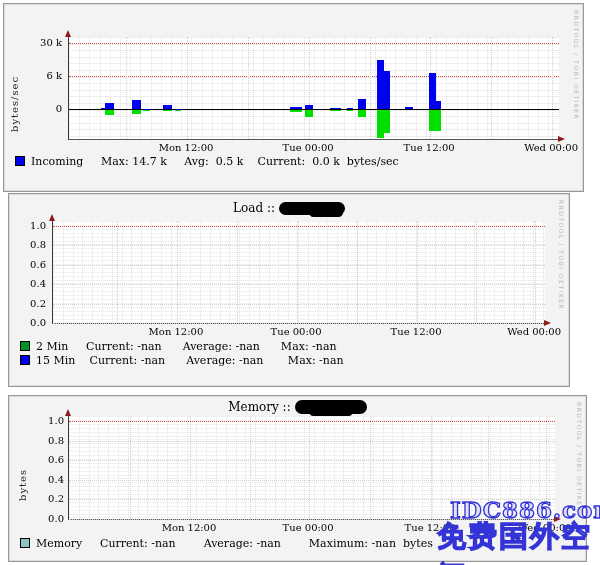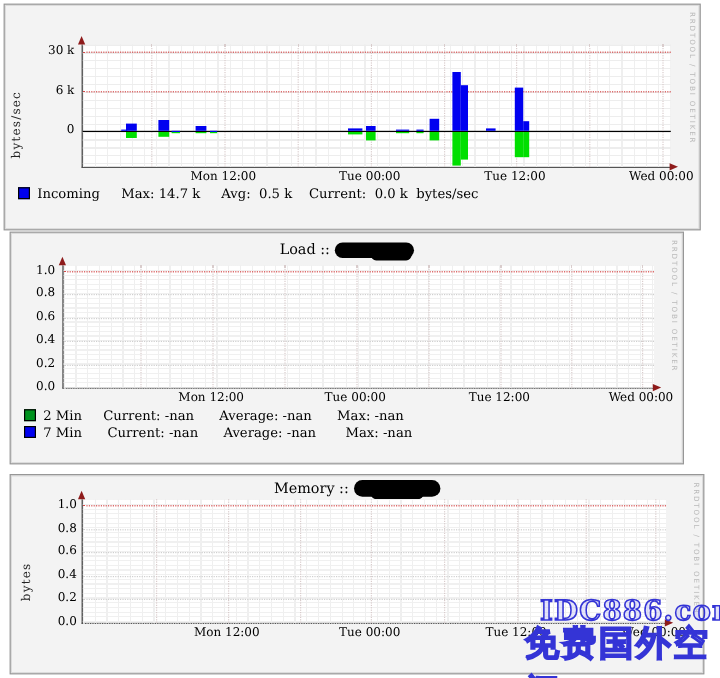--- a/index.html
+++ b/index.html
@@ -155,21 +155,21 @@
       <div class="vline" style="left: 364.08px;"></div>
       <div class="vline" style="left: 304.056px;"></div>
       <div class="vline" style="left: 482.16px;"></div>
       <div class="vline" style="left: 423.12px;"></div>
       <div class="vline" style="left: 63.96px;"></div>
     </div>
   <div class="arrow-up" style="left:40px;top:20px;"></div>
   <div class="arrow-right" style="left:535px;top:126px;"></div>
   <div class="legend" style="left:11px;top:146px;">
       <div class="lrow"><div class="sq" style="background: rgb(0, 147, 30); display: inline-block;"></div><div class="lname" style="width: 50px;">2 Min</div><div class="ltext" style="display: inline;">Current: -nan      Average: -nan      Max: -nan</div></div>
-      <div class="lrow"><div class="sq" style="background: rgb(0, 0, 240); display: inline-block;"></div><div class="lname" style="width: 50px;">7 Min</div><div class="ltext" style="display: inline;"> Current: -nan      Average: -nan       Max: -nan</div></div>
+      <div class="lrow"><div class="sq" style="background: rgb(0, 0, 240); display: inline-block;"></div><div class="lname" style="width: 50px;">15 Min</div><div class="ltext" style="display: inline;"> Current: -nan      Average: -nan       Max: -nan</div></div>
     </div>
   <span class="vtext" style="right:4px;top:6px;">RRDTOOL / TOBI OETIKER</span>
 <div class="ytick" style="left: 0px; width: 37px; top: 26px;">1.0</div>
     <div class="ytick" style="left: 0px; width: 37px; top: 45.4px;">0.8</div>
     <div class="ytick" style="left: 0px; width: 37px; top: 64.8px;">0.6</div>
     <div class="ytick" style="left: 0px; width: 37px; top: 84.2px;">0.4</div>
     <div class="ytick" style="left: 0px; width: 37px; top: 103.6px;">0.2</div>
     <div class="ytick" style="left: 0px; width: 37px; top: 123px;">0.0</div>
     <div class="xtick" style="left: 166.984px; top: 132px;">Mon 12:00</div>
     <div class="xtick" style="left: 287.032px; top: 132px;">Tue 00:00</div>
@@ -197,20 +197,23 @@
       <div class="vline" style="left: 240.084px;"></div>
       <div class="vline" style="left: 180.549px;"></div>
       <div class="vline" style="left: 362.07px;"></div>
       <div class="vline" style="left: 301.077px;"></div>
       <div class="vline" style="left: 476.766px;"></div>
       <div class="vline" style="left: 419.418px;"></div>
       <div class="vline" style="left: 61.479px;"></div>
     </div>
   <div class="arrow-up" style="left:56px;top:13px;"></div>
   <div class="arrow-right" style="left:545px;top:120px;"></div>
+  <div class="legend" style="left:11px;top:141px;">
+      <div class="lrow"><div class="sq" style="background: rgb(140, 195, 195); display: inline-block;"></div><div class="lname" style="width: 64px;">Memory</div><div class="ltext" style="display: inline;">Current: -nan        Average: -nan        Maximum: -nan  bytes</div></div>
+    </div>
   <span class="vtext" style="right:3px;top:6px;">RRDTOOL / TOBI OETIKER</span>
 <div class="ytick" style="left: 0px; width: 55px; top: 19px;">1.0</div>
     <div class="ytick" style="left: 0px; width: 55px; top: 38.6px;">0.8</div>
     <div class="ytick" style="left: 0px; width: 55px; top: 58.2px;">0.6</div>
     <div class="ytick" style="left: 0px; width: 55px; top: 77.8px;">0.4</div>
     <div class="ytick" style="left: 0px; width: 55px; top: 97.4px;">0.2</div>
     <div class="ytick" style="left: 0px; width: 55px; top: 117px;">0.0</div>
     <div class="xtick" style="left: 180.014px; top: 126px;">Mon 12:00</div>
     <div class="xtick" style="left: 299.084px; top: 126px;">Tue 00:00</div>
     <div class="xtick" style="left: 421.07px; top: 126px;">Tue 12:00</div>

